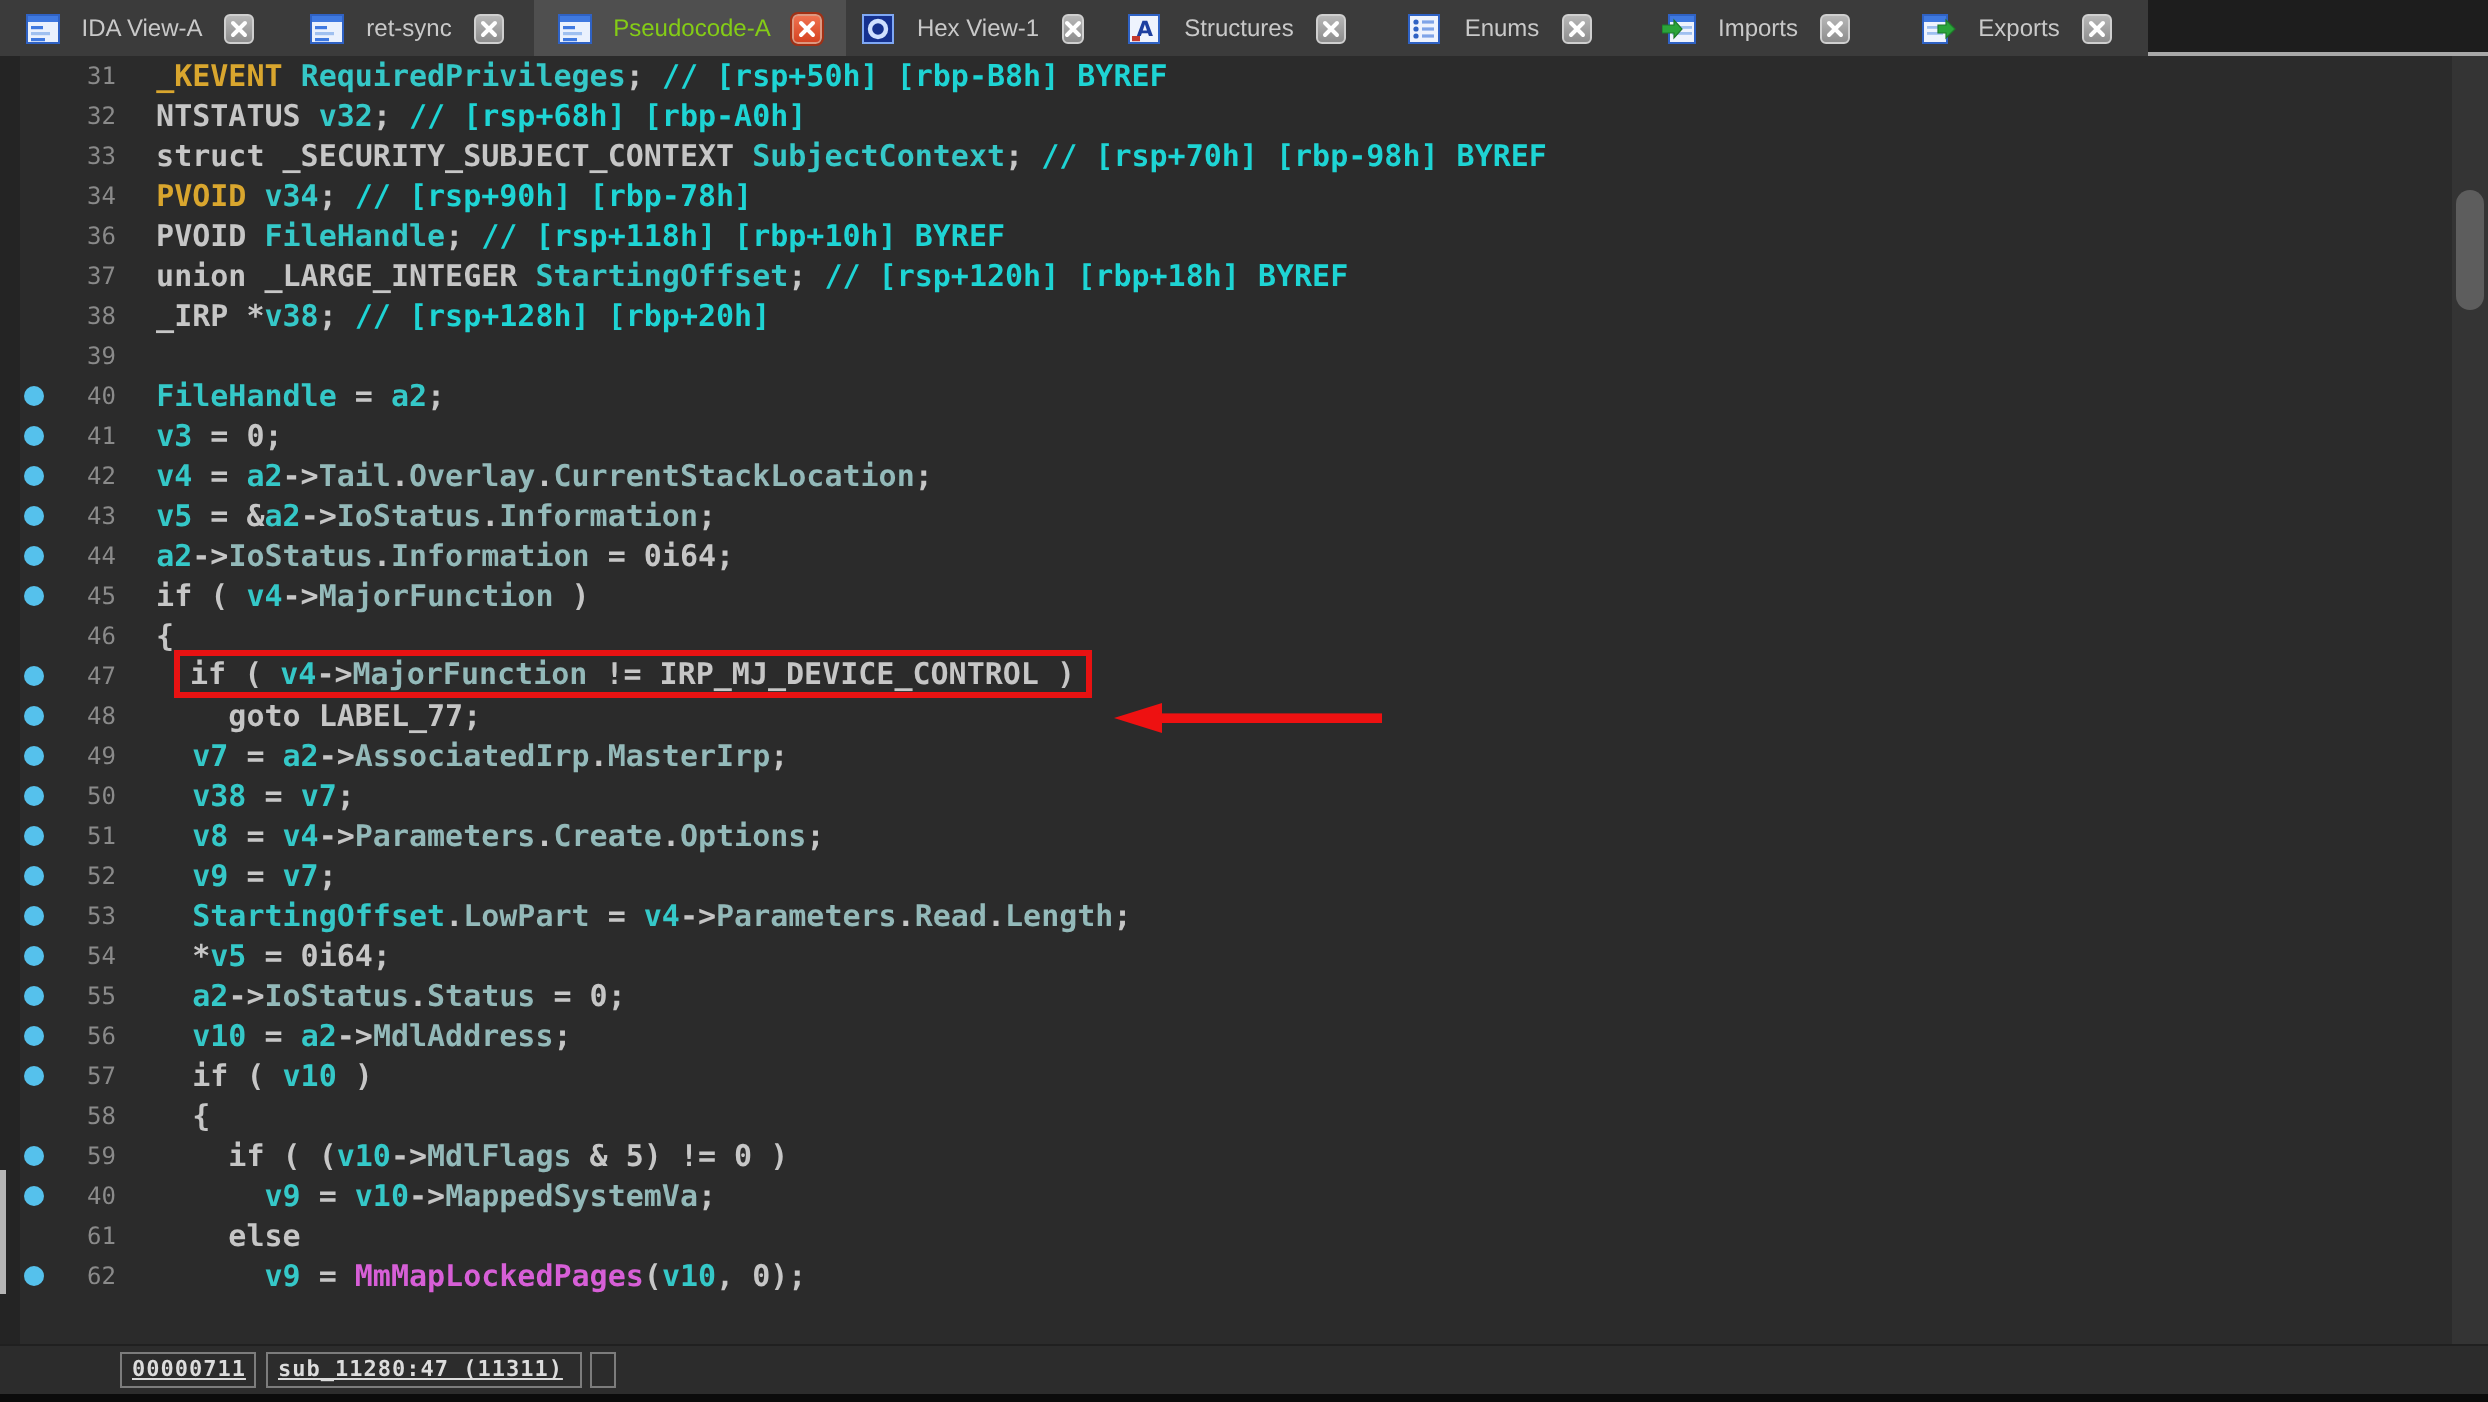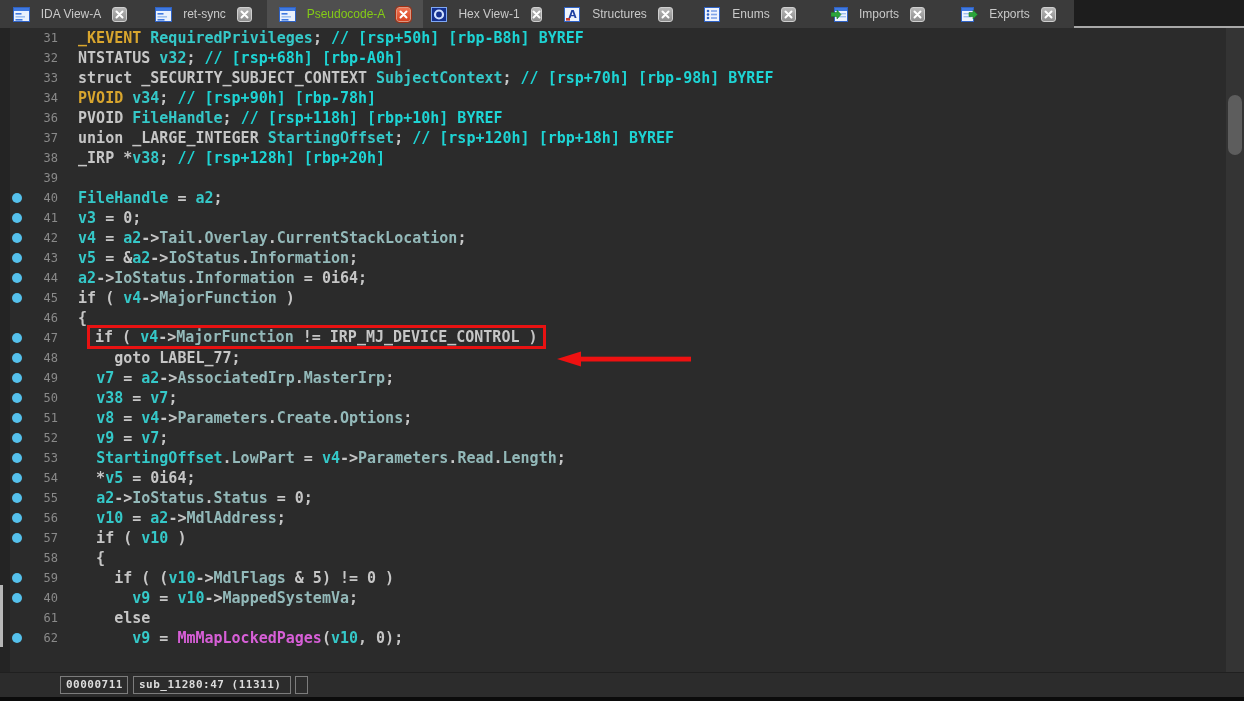--- a/index.html
+++ b/index.html
@@ -52,21 +52,21 @@
   #vscroll { position:absolute; right:0; top:28px; width:18px; height:644px; background:#343434; }
   #vthumb  { position:absolute; left:2px; top:67px; width:14px; height:60px;
              border-radius:7px; background:#5d5d5d; }
 
   
   #statusbar { position:absolute; left:0; top:672px; width:1244px; height:25px;
                background:#2c2c2c; border-top:1px solid #202020; }
   .sbox { position:absolute; top:3px; height:18px; border:1px solid #7c7c7c;
           font-family:"DejaVu Sans Mono", monospace; font-size:11px; font-weight:700;
           color:#dcdcdc; line-height:16px; padding:0 5px; letter-spacing:0.5px;
-          white-space:nowrap; overflow:hidden; }
+          white-space:nowrap; overflow:hidden;text-decoration:underline; }
   #sbox-addr { left:60px;  width:68px; }
   #sbox-pos  { left:133px; width:158px; }
   #sbox-x    { left:295px; width:13px; }
   #bottomstrip { position:absolute; left:0; top:697px; width:1244px; height:4px; background:#0b0b0b; }
 </style>
 </head>
 <body>
 
 <div id="app">
 

